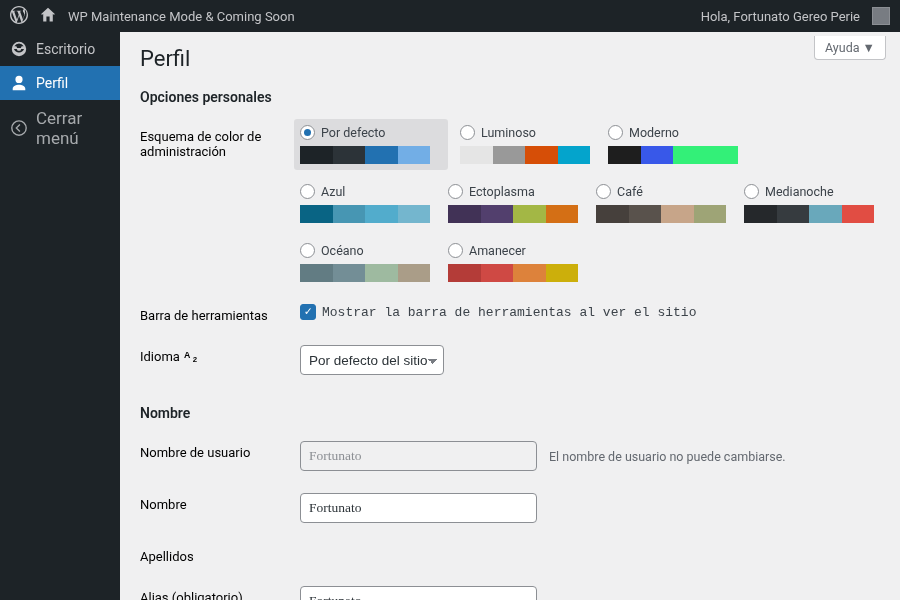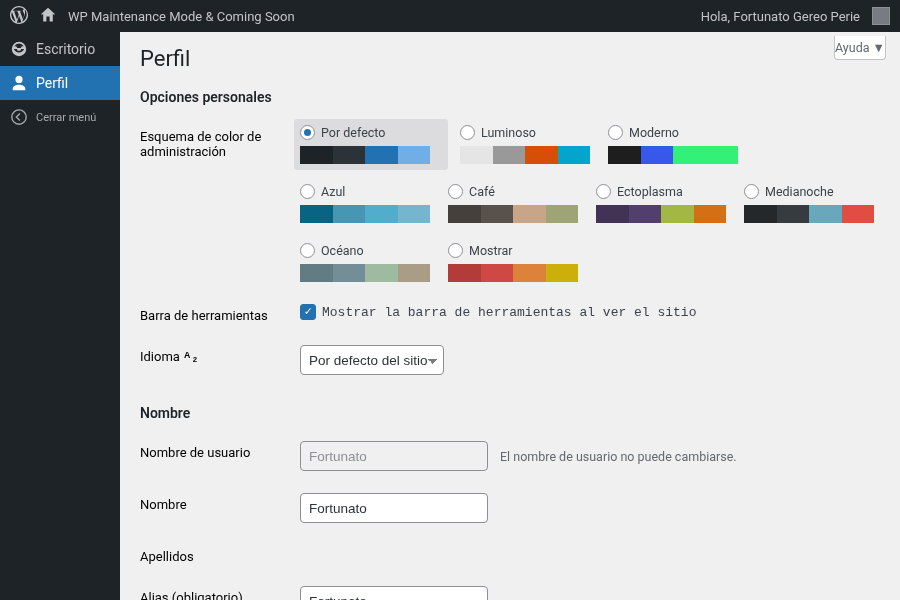--- a/index.html
+++ b/index.html
@@ -6,38 +6,38 @@
   body { font-family: -apple-system, BlinkMacSystemFont, "Segoe UI", Roboto, sans-serif; font-size: 13px; color: #3c434a; background: #f0f0f1; width: 900px; height: 600px; overflow: hidden; }
   .adminbar { height: 32px; background: #1d2327; color: #c3c4c7; display: flex; align-items: center; padding: 0 10px; font-size: 13px; justify-content: space-between; }
   .adminbar-left, .adminbar-right { display: flex; align-items: center; gap: 12px; }
   .adminbar svg { fill: #c3c4c7; }
   .main { display: flex; height: 568px; }
   .sidebar { width: 120px; background: #1d2327; color: #c3c4c7; font-size: 14px; }
   .menu-item { display: flex; align-items: center; gap: 8px; padding: 8px 10px; cursor: pointer; position: relative; }
   .menu-item.current { background: #2271b1; color: #fff; }
   .menu-item.current::after { content: ""; position: absolute; right: -8px; top: 50%; margin-top: -8px; border: 8px solid transparent; border-right-color: #f0f0f1; }
   .menu-item svg { fill: currentColor; width: 18px; height: 18px; flex-shrink: 0; }
-  .menu-collapse { color: #a7aaad; font-size: 11px; }
+  .menu-collapse { color: #a7aaad; font-size: 17px; }
   .content { flex: 1; background: #f0f0f1; padding: 10px 20px 20px 20px; overflow-y: auto; position: relative; }
-  .help-btn { position: absolute; top: 4px; right: 14px; background: #fff; border: 1px solid #c3c4c7; border-top: none; border-radius: 0 0 4px 4px; padding: 4px 0; font-size: 12.5px; color: #646970; cursor: pointer; }
+  .help-btn { position: absolute; top: 4px; right: 14px; background: #fff; border: 1px solid #c3c4c7; border-top: none; border-radius: 0 0 4px 4px; padding: 4px 10px; font-size: 12.5px; color: #646970; cursor: pointer; }
   h1 { font-size: 22px; font-weight: 400; color: #1d2327; margin: 4px 0 18px; }
   h2 { font-size: 14px; font-weight: 600; color: #1d2327; margin: 0 0 20px; }
   .form-row { display: flex; align-items: flex-start; margin-bottom: 22px; }
   .form-label { width: 160px; flex-shrink: 0; font-size: 13px; color: #000000; padding-top: 4px; }
   .form-field { flex: 1; }
   .scheme-grid { display: flex; flex-wrap: wrap; gap: 20px 18px; }
   .scheme { width: 130px; }
   .scheme.selected { background: #dcdcde; padding: 6px; border-radius: 3px; width: 154px; margin: -6px; }
   .scheme-radio-row { display: flex; align-items: center; gap: 6px; margin-bottom: 6px; font-size: 12.5px; color: #3c434a; }
   .scheme-radio { width: 15px; height: 15px; border: 1px solid #8c8f94; border-radius: 50%; background: #fff; display: inline-flex; align-items: center; justify-content: center; }
   .scheme-radio.checked::after { content: ""; width: 7px; height: 7px; background: #2271b1; border-radius: 50%; }
   .swatches { display: flex; height: 18px; width: 130px; }
   .swatches span { flex: 1; }
   input[type=text], select { font-size: 13.5px; padding: 4px 8px; border: 1px solid #8c8f94; border-radius: 4px; background: #fff; color: #2c3338; height: 30px; }
-  input[type=text] { width: 188px; }
+  input[type=text] { width: 237px; font-family: Liberation Serif, serif; }
   input[type=text]:disabled { background: #f0f0f1; color: #8c8f94; }
   select { appearance: none; padding-right: 15px; background-image: linear-gradient(45deg, transparent 50%, #787c82 50%), linear-gradient(135deg, #787c82 50%, transparent 50%); background-position: right 10px top 13px, right 5px top 13px; background-size: 5px 5px; background-repeat: no-repeat; }
   .checkbox-row { display: flex; align-items: center; gap: 6px; font-size: 13px; font-family: Liberation Mono, monospace; }
   .chk { width: 16px; height: 16px; border: 1px solid #8c8f94; border-radius: 3px; background: #fff; display: inline-flex; align-items: center; justify-content: center; }
   .chk.checked { background: #2271b1; border-color: #2271b1; }
   .chk.checked::after { content: "✓"; color: #fff; font-size: 12px; line-height: 1; }
   .desc { color: #646970; font-size: 12.5px; margin-left: 12px; }
   .avatar-box { width: 18px; height: 18px; background: #787c82; border: 1px solid #8c8f94; }
 </style>
 </head>
@@ -136,44 +136,44 @@
               <div class="swatches">
                 <span style="background: rgb(9, 100, 132);"></span>
                 <span style="background: rgb(71, 150, 179);"></span>
                 <span style="background: rgb(82, 172, 204);"></span>
                 <span style="background: rgb(116, 182, 206);"></span>
               </div>
             </div>
             <div class="scheme">
               <div class="scheme-radio-row">
                 <span class="scheme-radio"></span>
+                <span>Ectoplasma</span>
+              </div>
+              <div class="swatches">
+                <span style="background: rgb(65, 50, 86);"></span>
+                <span style="background: rgb(82, 63, 109);"></span>
+                <span style="background: rgb(163, 183, 69);"></span>
+                <span style="background: rgb(212, 111, 21);"></span>
+              </div>
+            </div>
+            <div class="scheme">
+              <div class="scheme-radio-row">
+                <span class="scheme-radio"></span>
                 <span>Café</span>
               </div>
               <div class="swatches">
                 <span style="background: rgb(70, 64, 60);"></span>
                 <span style="background: rgb(89, 82, 76);"></span>
                 <span style="background: rgb(199, 165, 137);"></span>
                 <span style="background: rgb(158, 164, 118);"></span>
               </div>
             </div>
             <div class="scheme">
               <div class="scheme-radio-row">
                 <span class="scheme-radio"></span>
-                <span>Ectoplasma</span>
-              </div>
-              <div class="swatches">
-                <span style="background: rgb(65, 50, 86);"></span>
-                <span style="background: rgb(82, 63, 109);"></span>
-                <span style="background: rgb(163, 183, 69);"></span>
-                <span style="background: rgb(212, 111, 21);"></span>
-              </div>
-            </div>
-            <div class="scheme">
-              <div class="scheme-radio-row">
-                <span class="scheme-radio"></span>
                 <span>Medianoche</span>
               </div>
               <div class="swatches">
                 <span style="background: rgb(37, 40, 43);"></span>
                 <span style="background: rgb(54, 59, 63);"></span>
                 <span style="background: rgb(105, 168, 187);"></span>
                 <span style="background: rgb(225, 77, 67);"></span>
               </div>
             </div>
             <div class="scheme">
@@ -184,21 +184,21 @@
               <div class="swatches">
                 <span style="background: rgb(98, 124, 131);"></span>
                 <span style="background: rgb(115, 142, 150);"></span>
                 <span style="background: rgb(158, 186, 160);"></span>
                 <span style="background: rgb(170, 157, 136);"></span>
               </div>
             </div>
             <div class="scheme">
               <div class="scheme-radio-row">
                 <span class="scheme-radio"></span>
-                <span>Mostrar</span>
+                <span>Amanecer</span>
               </div>
               <div class="swatches">
                 <span style="background: rgb(180, 60, 56);"></span>
                 <span style="background: rgb(207, 73, 68);"></span>
                 <span style="background: rgb(221, 130, 59);"></span>
                 <span style="background: rgb(204, 175, 11);"></span>
               </div>
             </div>
           </div>
       </div>

